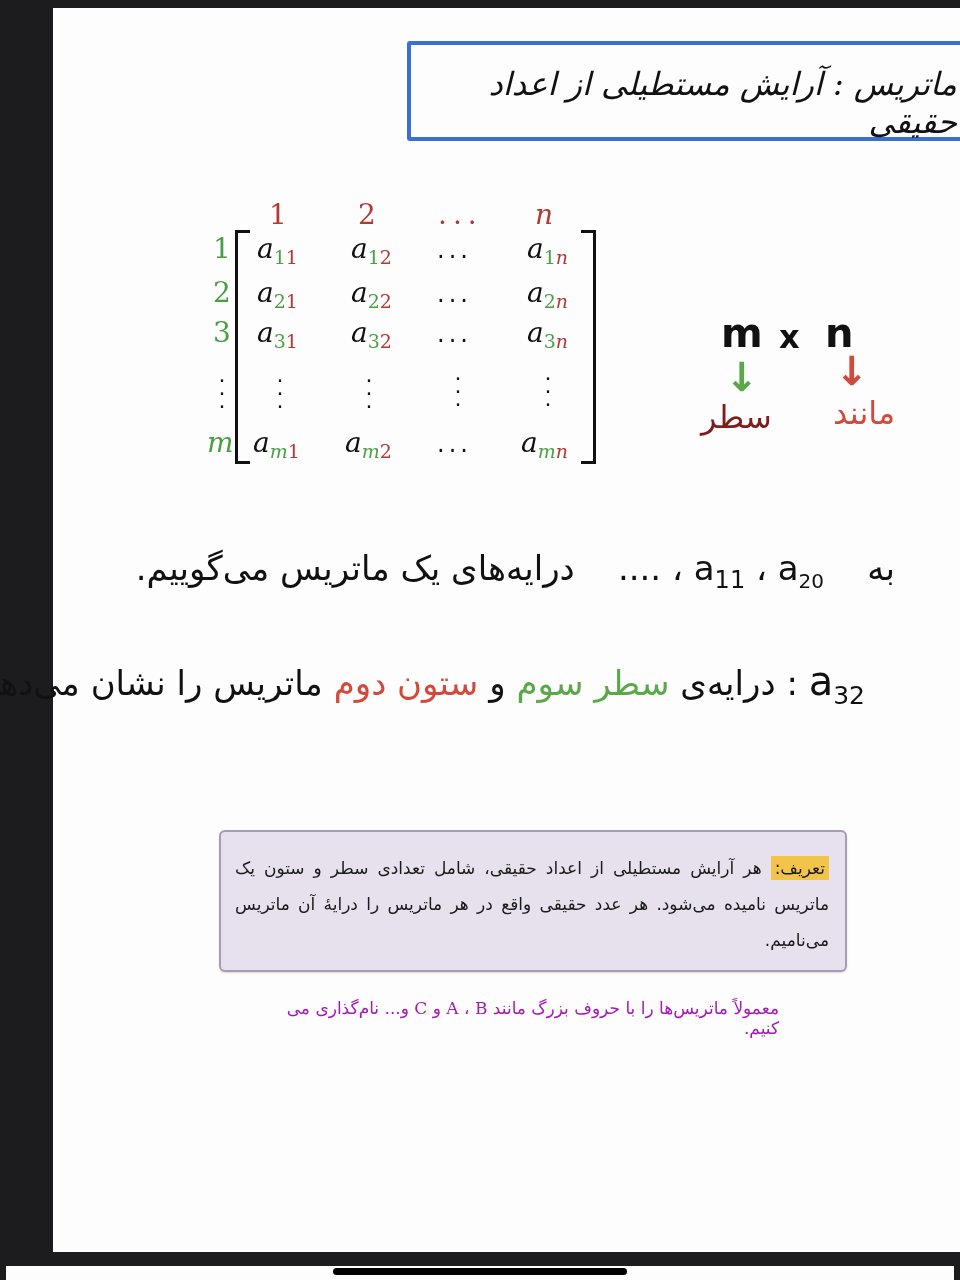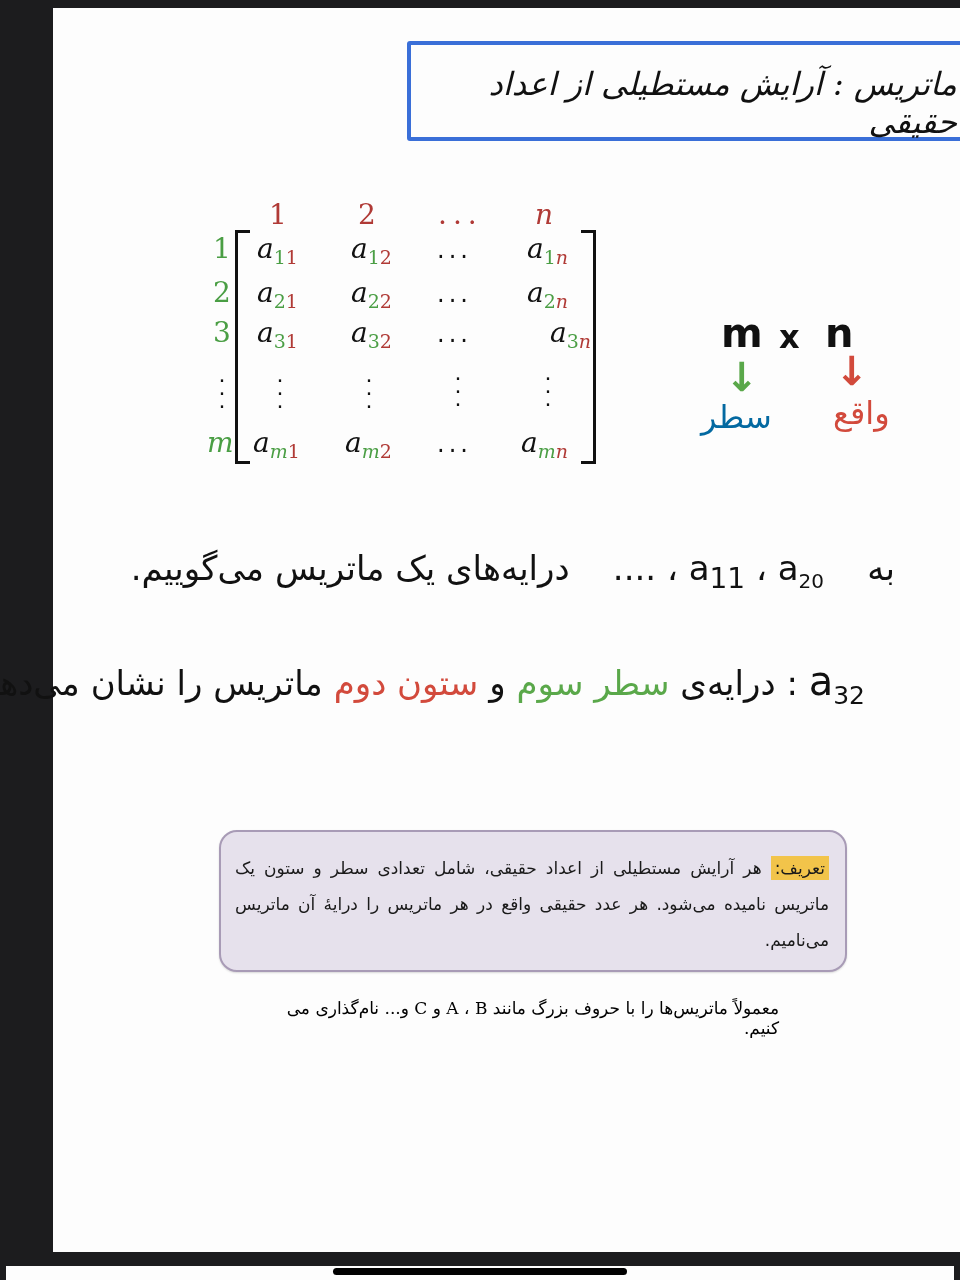--- a/index.html
+++ b/index.html
@@ -48,43 +48,43 @@
   }
   .bracket-r {
     position:absolute; left:528px; top:222px; width:12px; height:228px;
     border:3px solid #111; border-left:none;
   }
   
   .hw { position:absolute; direction:rtl; font-family:"DejaVu Sans", sans-serif; color:#111; white-space:nowrap; }
   .hw-example { left:620px; top:222px; font-size:34px; font-weight:bold; }
   .mxn { position:absolute; top:302px; font-size:40px; font-weight:bold; color:#111; font-family:"DejaVu Sans", sans-serif; }
   .arrow { position:absolute; font-size:40px; font-weight:bold; }
-  .label-row { left:648px; top:390px; font-size:32px; color:#0369a1; }
+  .label-row { left:648px; top:390px; font-size:32px; color:#7f1d1d; }
   .label-col { left:780px; top:386px; font-size:32px; color:#d24a3c; }
   .line1 { right:70px; top:540px; font-size:34px; }
   .line2 { right:100px; top:650px; font-size:34px; }
   .line2 .green { color:#5aa84a; }
   .line2 .red { color:#d24a3c; }
   .hw-math { font-family:"DejaVu Sans", sans-serif; direction:ltr; unicode-bidi:embed; }
   
   .def-box {
     position:absolute; left:166px; top:822px; width:624px; height:138px;
-    background:#e6e1ec; border:2px solid #a89bb6; border-radius:18px;
+    background:#e6e1ec; border:2px solid #a89bb6; border-radius:6px;
     box-shadow:0 1px 2px rgba(0,0,0,0.15);
   }
   .def-text {
     position:absolute; right:16px; left:14px; top:18px;
     direction:rtl; text-align:justify; text-align-last:right;
     font-size:17px; line-height:36px; color:#1a1a1a;
     font-family:"DejaVu Sans", sans-serif;
   }
   .def-label { background:#f2c44a; padding:2px 4px; }
   .note {
     position:absolute; left:200px; right:186px; top:990px; direction:rtl; text-align:right;
-    font-family:"DejaVu Serif", serif; font-size:17px; color:#000000;
+    font-family:"DejaVu Serif", serif; font-size:17px; color:#a21caf;
   }
 </style>
 </head>
 <body>
 
 <div class="page">
 
   <div class="title-box">
     <div class="title-text">ماتریس : آرایش مستطیلی از اعداد حقیقی</div>
   </div>
@@ -111,45 +111,45 @@
     <span class="cell" style="left:474px;top:224px"><span>a</span><sub><span class="g">1</span><span class="r it">n</span></sub></span>
 
     <span class="cell" style="left:204px;top:268px"><span>a</span><sub><span class="g">2</span><span class="r">1</span></sub></span>
     <span class="cell" style="left:298px;top:268px"><span>a</span><sub><span class="g">2</span><span class="r">2</span></sub></span>
     <span class="dots" style="left:384px;top:272px">...</span>
     <span class="cell" style="left:474px;top:268px"><span>a</span><sub><span class="g">2</span><span class="r it">n</span></sub></span>
 
     <span class="cell" style="left:204px;top:308px"><span>a</span><sub><span class="g">3</span><span class="r">1</span></sub></span>
     <span class="cell" style="left:298px;top:308px"><span>a</span><sub><span class="g">3</span><span class="r">2</span></sub></span>
     <span class="dots" style="left:384px;top:312px">...</span>
-    <span class="cell" style="left:497px;top:308px"><span>a</span><sub><span class="g">3</span><span class="r it">n</span></sub></span>
+    <span class="cell" style="left:474px;top:308px"><span>a</span><sub><span class="g">3</span><span class="r it">n</span></sub></span>
 
     <span class="vdots" style="left:222px;top:366px">·<br>·<br>·</span>
     <span class="vdots" style="left:311px;top:366px">·<br>·<br>·</span>
     <span class="vdots" style="left:400px;top:364px">·<br>·<br>·</span>
     <span class="vdots" style="left:490px;top:364px">·<br>·<br>·</span>
 
     <span class="cell" style="left:200px;top:418px"><span>a</span><sub><span class="g it">m</span><span class="r">1</span></sub></span>
     <span class="cell" style="left:292px;top:418px"><span>a</span><sub><span class="g it">m</span><span class="r">2</span></sub></span>
     <span class="dots" style="left:384px;top:422px">...</span>
     <span class="cell" style="left:468px;top:418px"><span>a</span><sub><span class="g it">m</span><span class="r it">n</span></sub></span>
   </div>
 
   <span class="mxn" style="left:668px">m</span>
   <span class="mxn" style="left:726px;font-size:32px;top:310px">x</span>
   <span class="mxn" style="left:772px">n</span>
   <span class="arrow" style="left:672px;top:346px;color:#5aa84a">↓</span>
   <span class="arrow" style="left:782px;top:340px;color:#d24a3c">↓</span>
   <div class="hw label-row">سطر</div>
-  <div class="hw label-col">واقع</div>
+  <div class="hw label-col">مانند</div>
 
   <div class="hw line1">
     <span>به</span>
     &nbsp;&nbsp;
-    <span class="hw-math"><span>a</span><sub style="font-size:28px">11</sub></span>
+    <span class="hw-math"><span>a</span><sub style="font-size:24px">11</sub></span>
     <span>،</span>
     <span class="hw-math"><span>a</span><sub style="font-size:20px">20</sub></span>
     <span>، ....</span>
     &nbsp;&nbsp;
     <span>درایه‌های یک ماتریس می‌گوییم.</span>
   </div>
 
   <div class="hw line2">
     <span class="hw-math" style="font-size:40px"><span>a</span><sub style="font-size:25px">32</sub></span>
     <span>: درایه‌ی</span>

